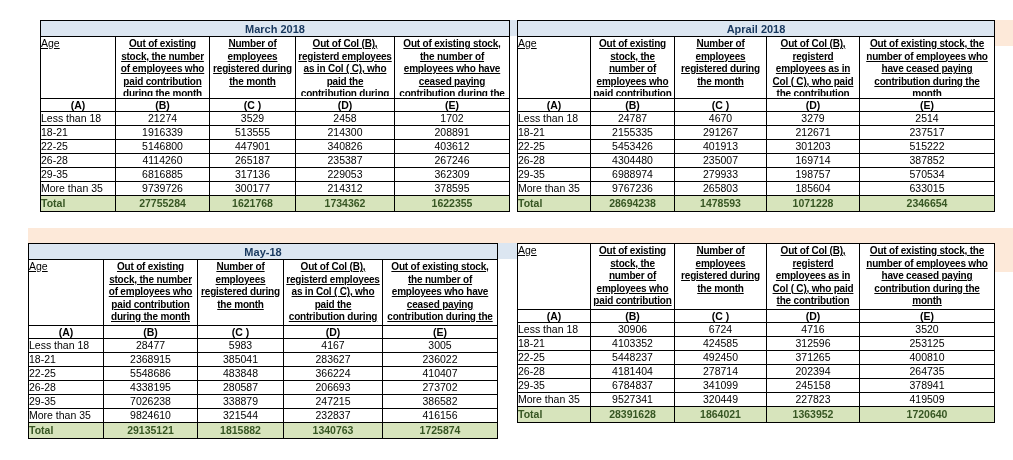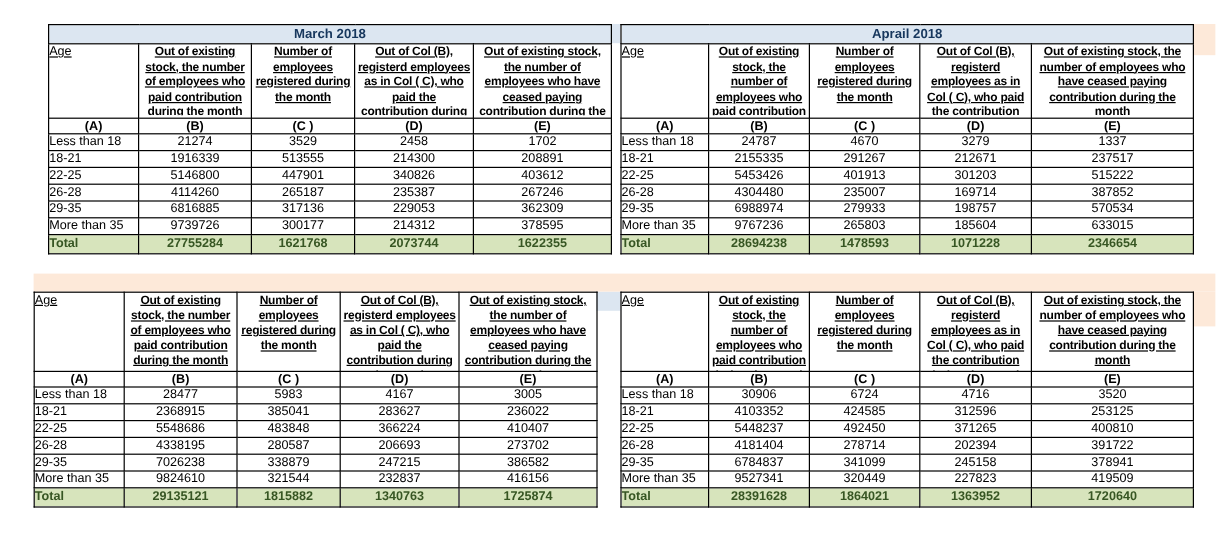--- a/index.html
+++ b/index.html
@@ -121,21 +121,21 @@
             <td class="age">More than 35</td>
             <td class="num">9739726</td>
             <td class="num">300177</td>
             <td class="num">214312</td>
             <td class="num">378595</td>
           </tr>
           <tr class="totalrow">
             <td class="age">Total</td>
             <td class="num">27755284</td>
             <td class="num">1621768</td>
-            <td class="num">2073744</td>
+            <td class="num">1734362</td>
             <td class="num">1622355</td>
           </tr>
         </tbody>
       </table>
     </div>
   <div class="tbl tbl-top" style="left:517px; top:20px;">
       <table class="grid" style="width: 477px;">
         <colgroup>
           <col style="width: 73px;">
           <col style="width: 84px;">
@@ -167,21 +167,21 @@
             <td class="letter">(B)</td>
             <td class="letter">(C )</td>
             <td class="letter">(D)</td>
             <td class="letter">(E)</td>
           </tr>
           <tr class="data">
             <td class="age">Less than 18</td>
             <td class="num">24787</td>
             <td class="num">4670</td>
             <td class="num">3279</td>
-            <td class="num">1337</td>
+            <td class="num">2514</td>
           </tr>
           <tr class="data">
             <td class="age">18-21</td>
             <td class="num">2155335</td>
             <td class="num">291267</td>
             <td class="num">212671</td>
             <td class="num">237517</td>
           </tr>
           <tr class="data">
             <td class="age">22-25</td>
@@ -224,20 +224,23 @@
   <div class="tbl tbl-bot" style="left:28px; top:243px;">
       <table class="grid" style="width: 469px;">
         <colgroup>
           <col style="width: 75px;">
           <col style="width: 94px;">
           <col style="width: 86px;">
           <col style="width: 99px;">
           <col style="width: 115px;">
         </colgroup>
         <tbody>
+          <tr>
+            <td colspan="5" class="title">May-18</td>
+          </tr>
           <tr class="hdr">
             <td class="agehead">Age</td>
             <td>
               <div class="hdr-in">Out of existing stock, the number of employees who paid contribution during the month</div>
             </td>
             <td>
               <div class="hdr-in">Number of employees registered during the month</div>
             </td>
             <td>
               <div class="hdr-in">Out of Col (B), registerd employees as in Col ( C), who paid the contribution during the month</div>
@@ -356,21 +359,21 @@
             <td class="num">5448237</td>
             <td class="num">492450</td>
             <td class="num">371265</td>
             <td class="num">400810</td>
           </tr>
           <tr class="data">
             <td class="age">26-28</td>
             <td class="num">4181404</td>
             <td class="num">278714</td>
             <td class="num">202394</td>
-            <td class="num">391722</td>
+            <td class="num">264735</td>
           </tr>
           <tr class="data">
             <td class="age">29-35</td>
             <td class="num">6784837</td>
             <td class="num">341099</td>
             <td class="num">245158</td>
             <td class="num">378941</td>
           </tr>
           <tr class="data">
             <td class="age">More than 35</td>

